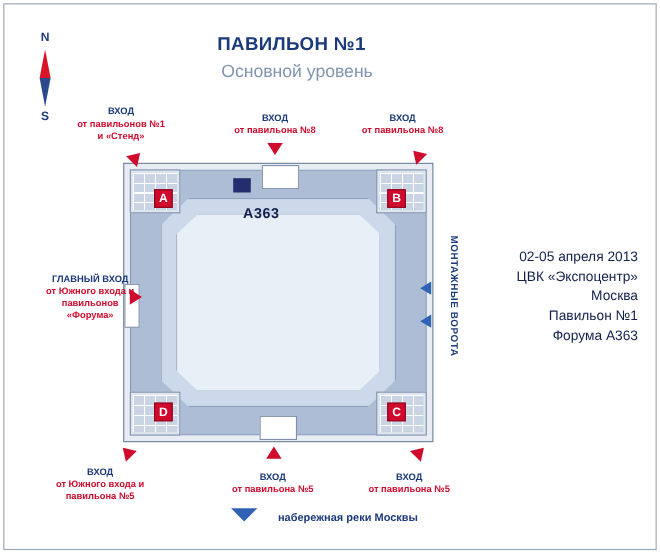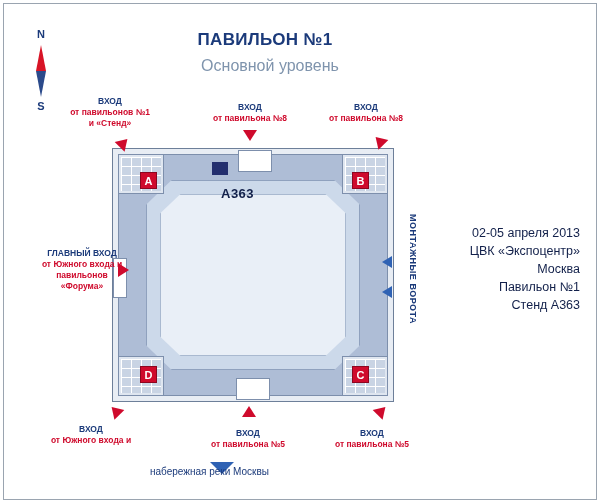--- a/index.html
+++ b/index.html
@@ -271,23 +271,23 @@
     line-height: 18px;
     color: #12204a;
   }
 
   
   #river {
     position: absolute;
     left: 150px;
     top: 466px;
     width: 230px;
-    text-align: left;
+    text-align: right;
     font-size: 10px;
-    font-weight: normal;
+    font-weight: bold;
     color: #1b3a7a;
   }
   #river-arrow {
     position: absolute;
     left: 210px;
     top: 462px;
     width: 0; height: 0;
     border-left: 12px solid transparent;
     border-right: 12px solid transparent;
     border-top: 12px solid #2f62b4;
@@ -367,20 +367,21 @@
     <div class="hdr">ГЛАВНЫЙ ВХОД</div>
     <div class="red">от Южного входа и</div>
     <div class="red">павильонов</div>
     <div class="red">«Форума»</div>
   </div>
   <div class="arrow right" style="left:118px; top:263px;"></div>
 
   <div class="anno center" style="left:36px; top:424px; width:110px;">
     <div class="hdr">ВХОД</div>
     <div class="red">от Южного входа и</div>
+    <div class="red">павильона №5</div>
   </div>
   <div class="arrow dl" style="left:110px; top:404px; border-top:7px solid transparent; border-bottom:7px solid transparent; border-right:11px solid #cf0a2c;"></div>
 
   <div class="anno center" style="left:196px; top:428px; width:104px;">
     <div class="hdr">ВХОД</div>
     <div class="red">от павильона №5</div>
   </div>
   <div class="arrow up" style="left:242px; top:406px;"></div>
 
   <div class="anno center" style="left:320px; top:428px; width:104px;">
@@ -391,19 +392,19 @@
 
   <div class="barrow" style="left:382px; top:256px;"></div>
   <div class="barrow" style="left:382px; top:286px;"></div>
   <div id="gates-label">МОНТАЖНЫЕ ВОРОТА</div>
 
   <div id="info">
     <div>02-05 апреля 2013</div>
     <div>ЦВК «Экспоцентр»</div>
     <div>Москва</div>
     <div>Павильон №1</div>
-    <div>Стенд А363</div>
+    <div>Форума А363</div>
   </div>
 
   <div id="river-arrow"></div>
   <div id="river">набережная реки Москвы</div>
 
 </div>
 
 </body></html>

